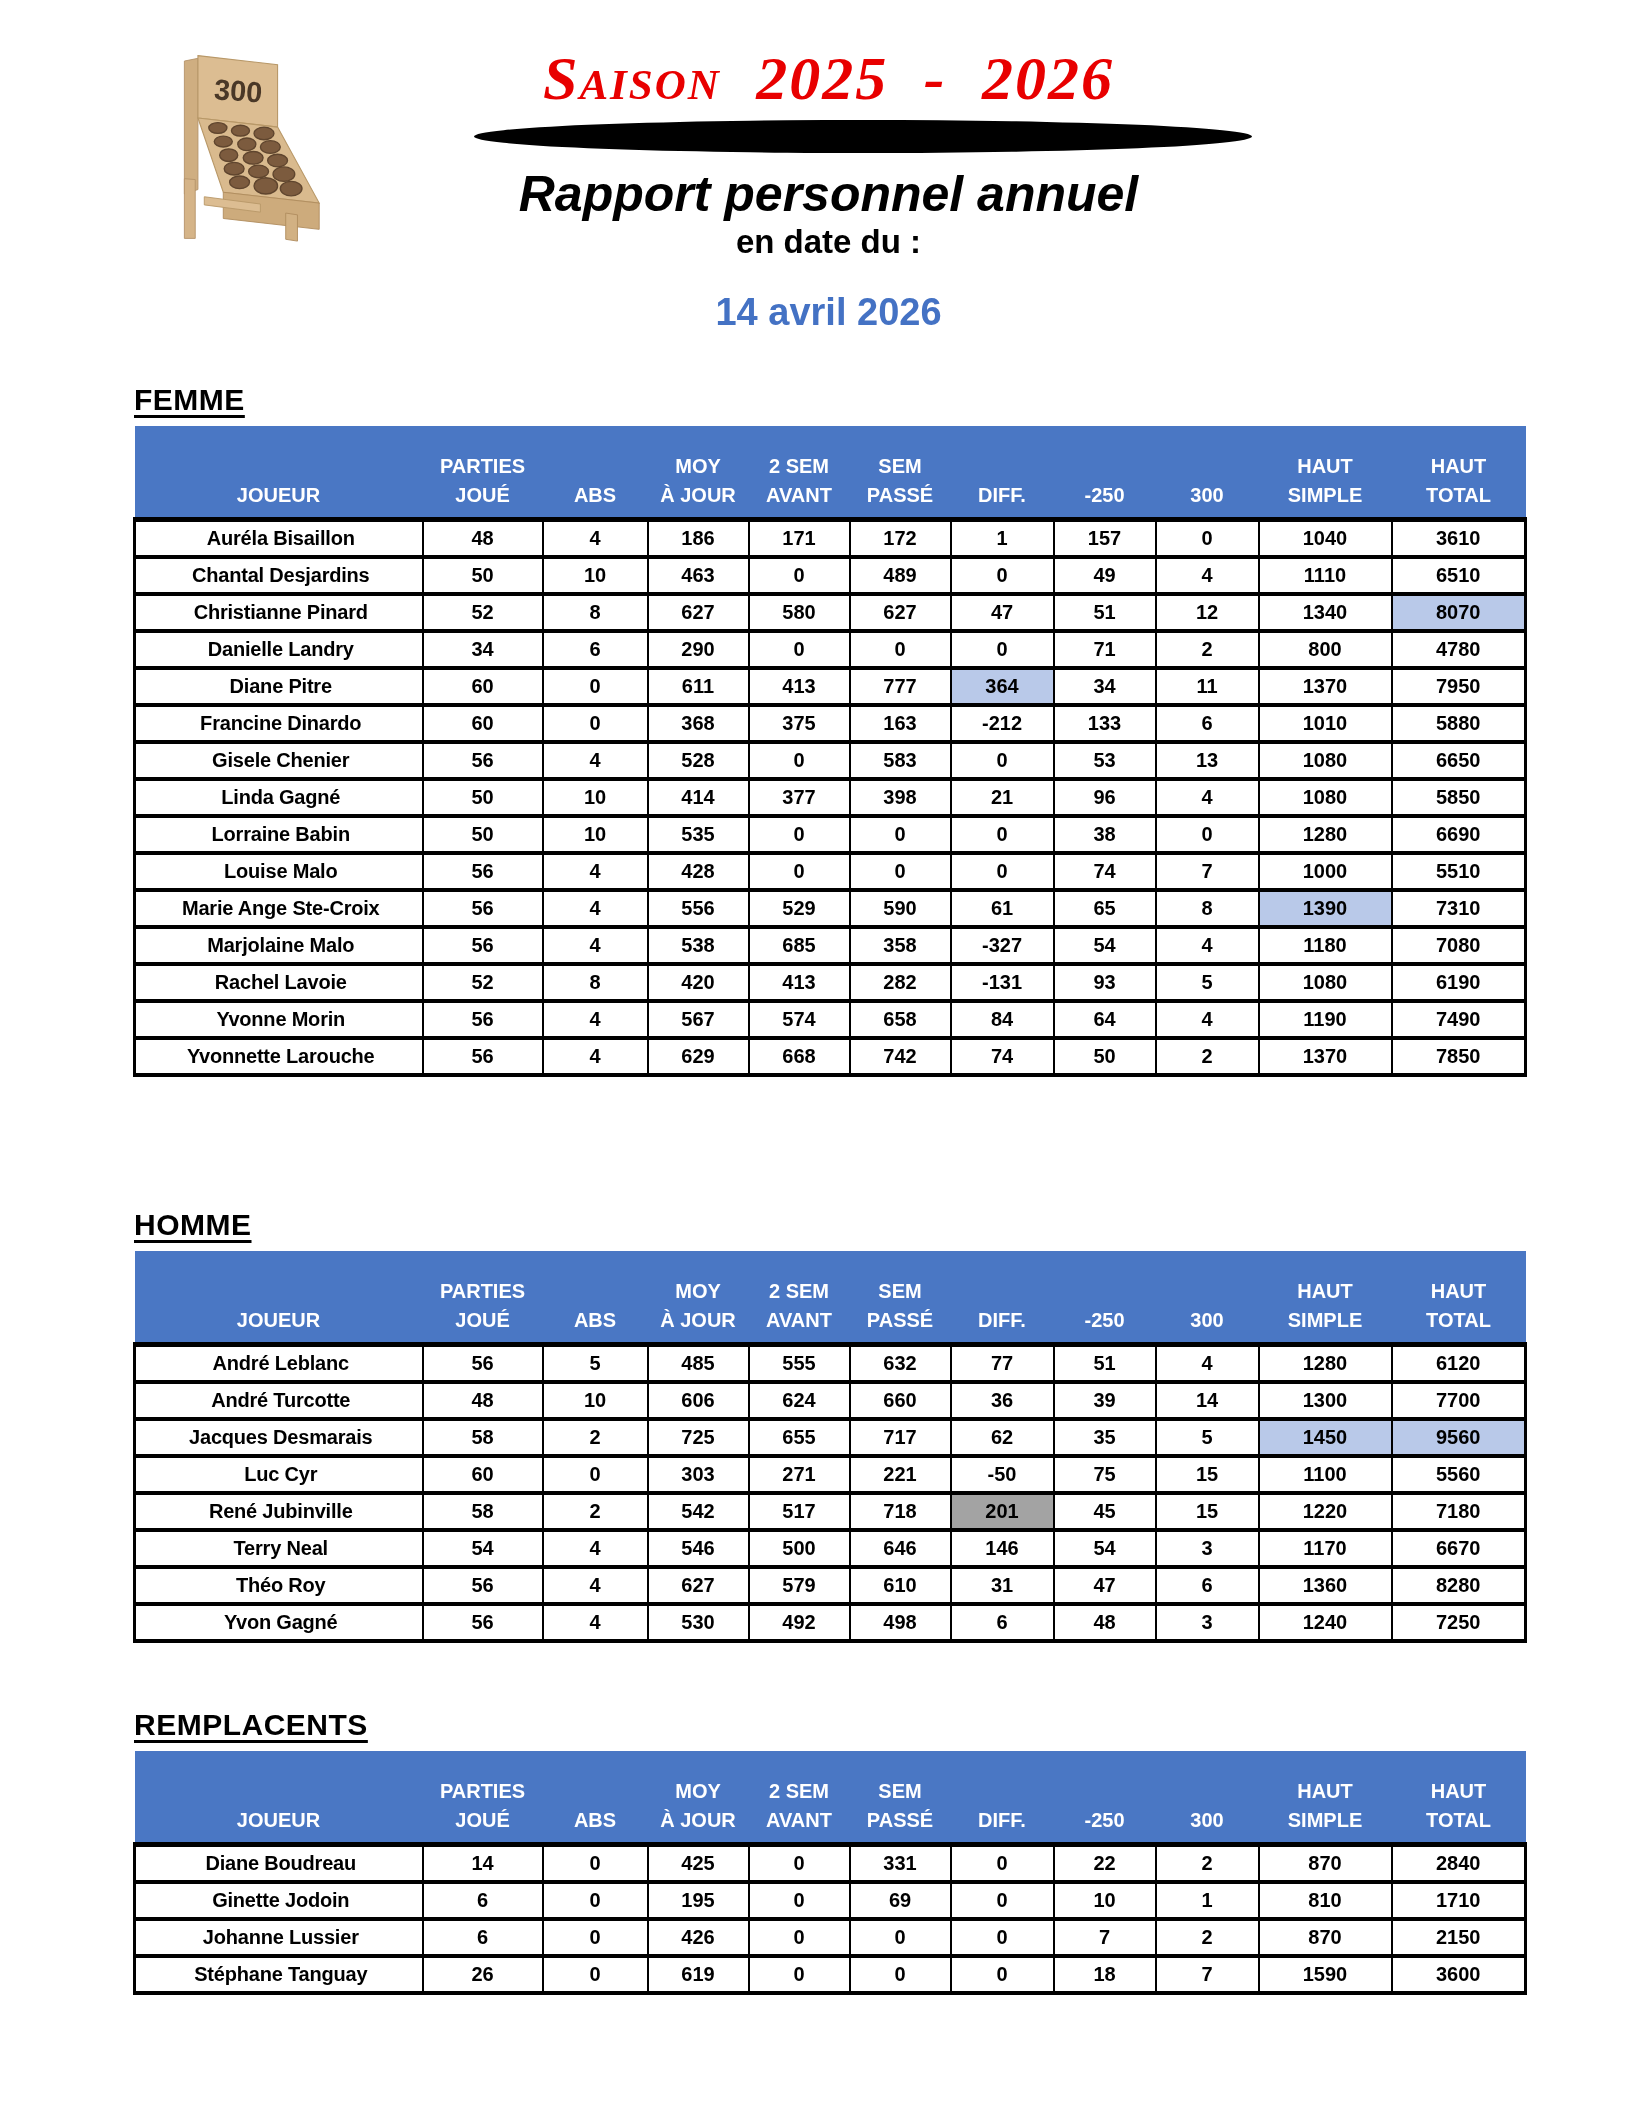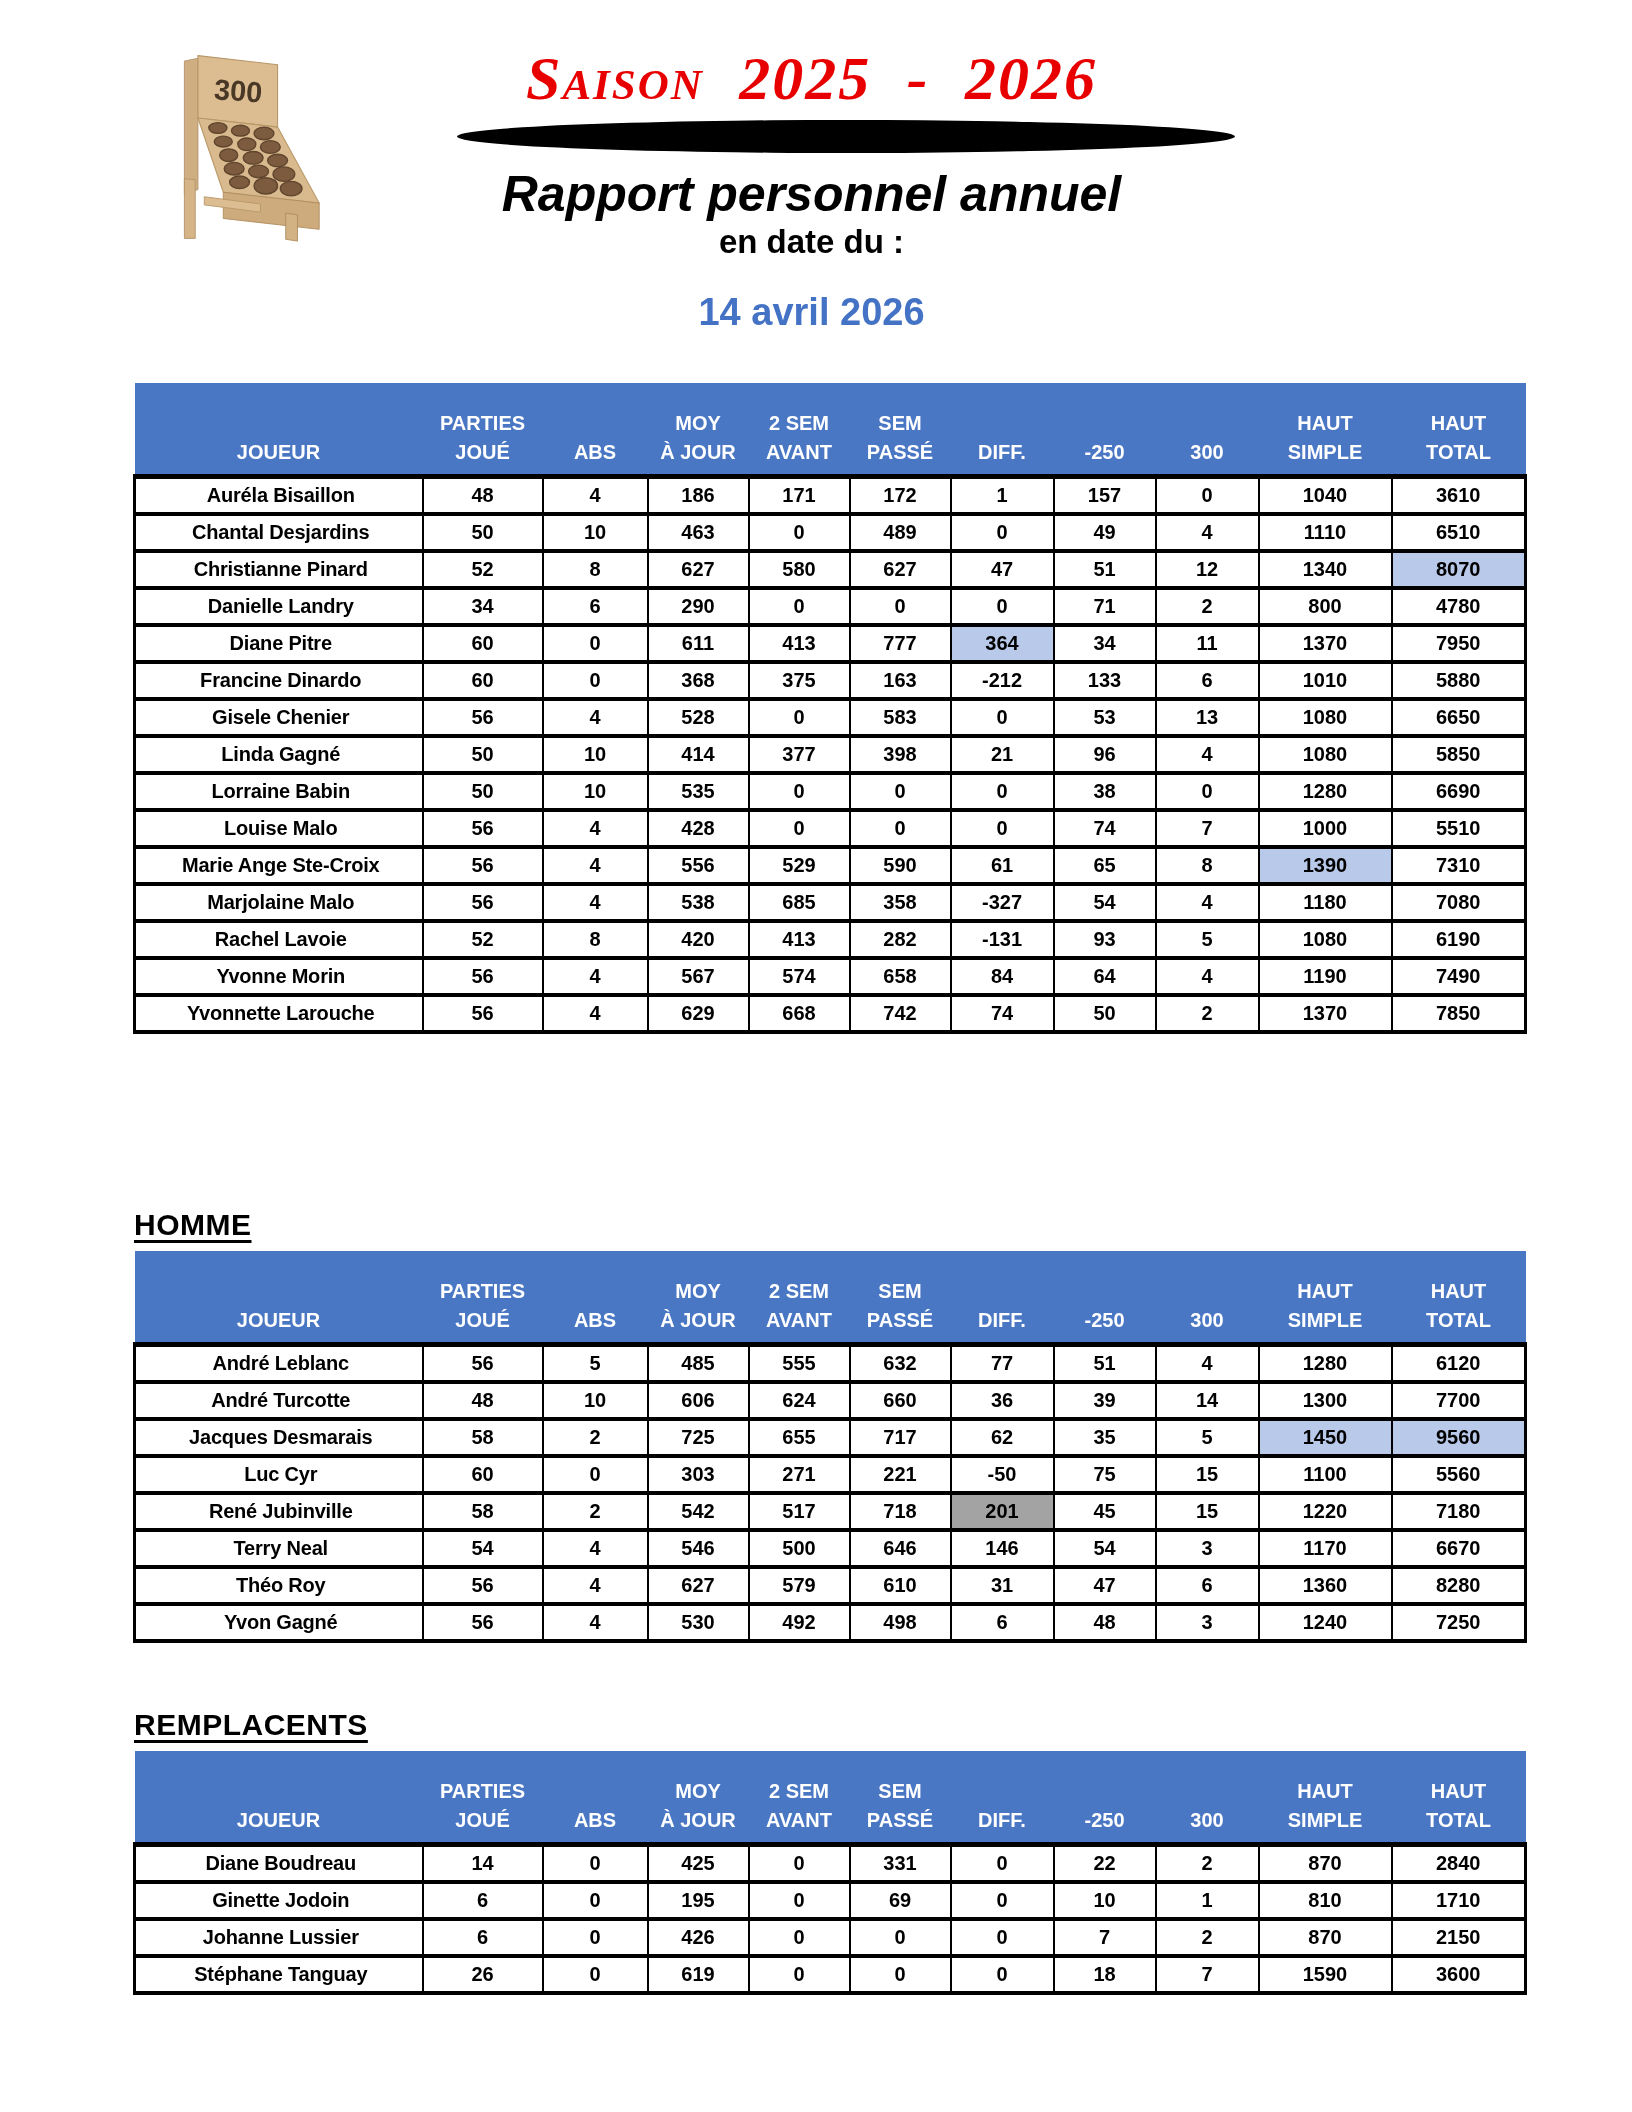--- a/index.html
+++ b/index.html
@@ -6,21 +6,21 @@
   .page{
     position:relative;
     width:1632px;height:2112px;
     background:#ffffff;
     font-family:"Liberation Sans", sans-serif;
     overflow:hidden;
   }
   
   .logo{position:absolute;left:150px;top:42px;width:190px;height:210px;}
   .header-block{
-    position:absolute;left:116px;top:44px;width:1391px;
+    position:absolute;left:133px;top:44px;width:1391px;
     text-align:center;
   }
   .saison{
     font-family:"Liberation Serif", serif;
     font-style:italic;font-weight:bold;
     font-variant:small-caps;
     font-size:62px;line-height:68px;
     color:var(--title-red,#E80000);
     letter-spacing:2px;word-spacing:18px;
   }
@@ -127,20 +127,21 @@
 
   <div class="header-block">
     <div class="saison">Saison 2025 - 2026</div>
     <div class="swoosh"></div>
     <div class="rapport">Rapport personnel annuel</div>
     <div class="endate">en date du :</div>
     <div class="datevalue">14 avril 2026</div>
   </div>
 
   <section class="tbl-section" id="sec-femme">
+    <h2>FEMME</h2>
     <table class="stats">
       <colgroup>
           <col class="c0">
           <col class="c1">
           <col class="c2">
           <col class="c3">
           <col class="c4">
           <col class="c5">
           <col class="c6">
           <col class="c7">

